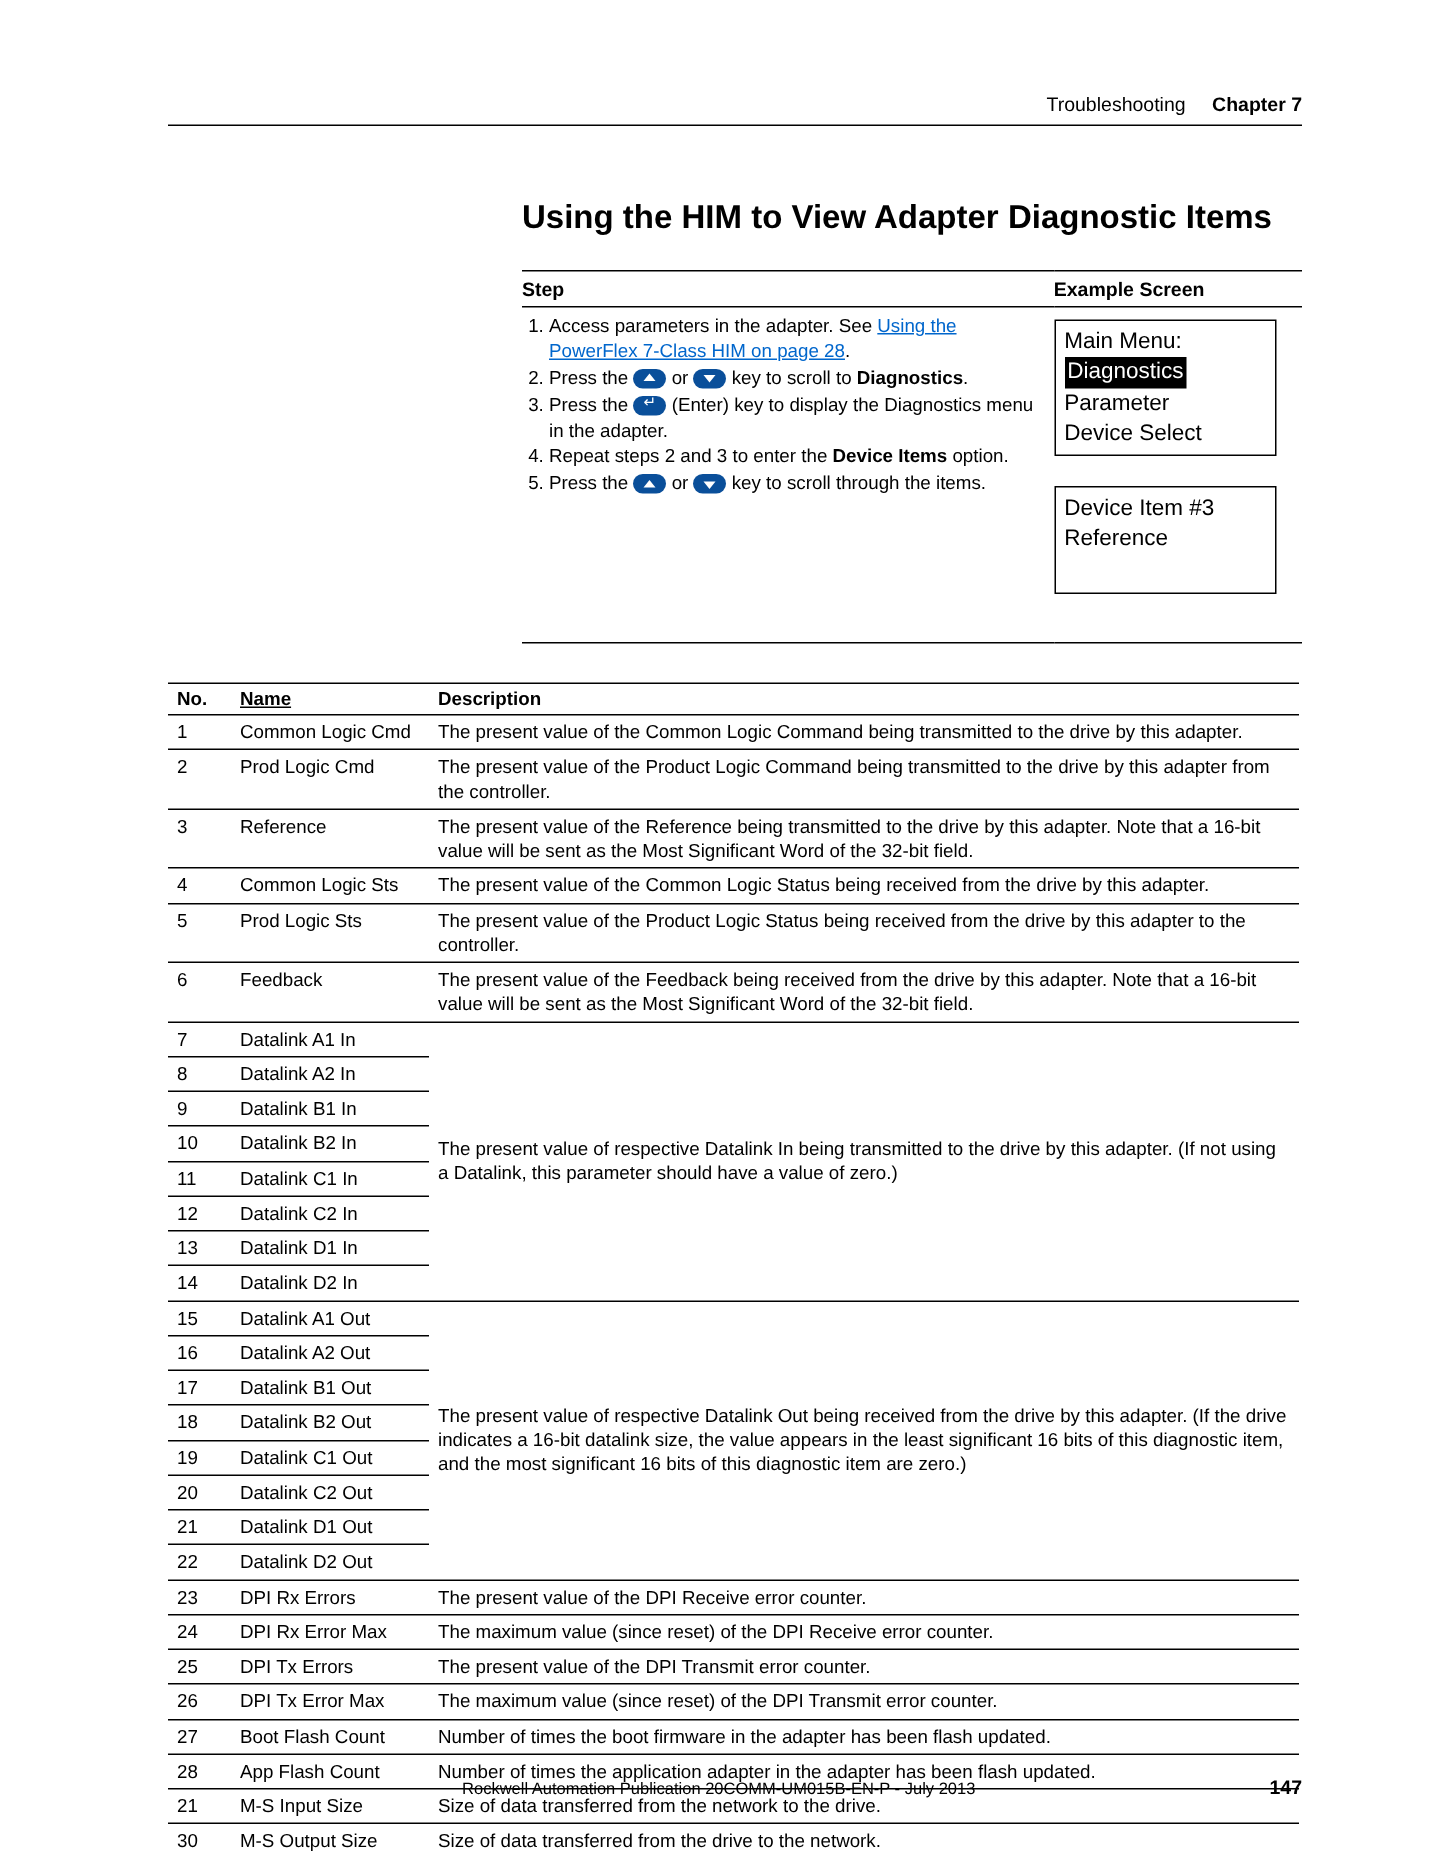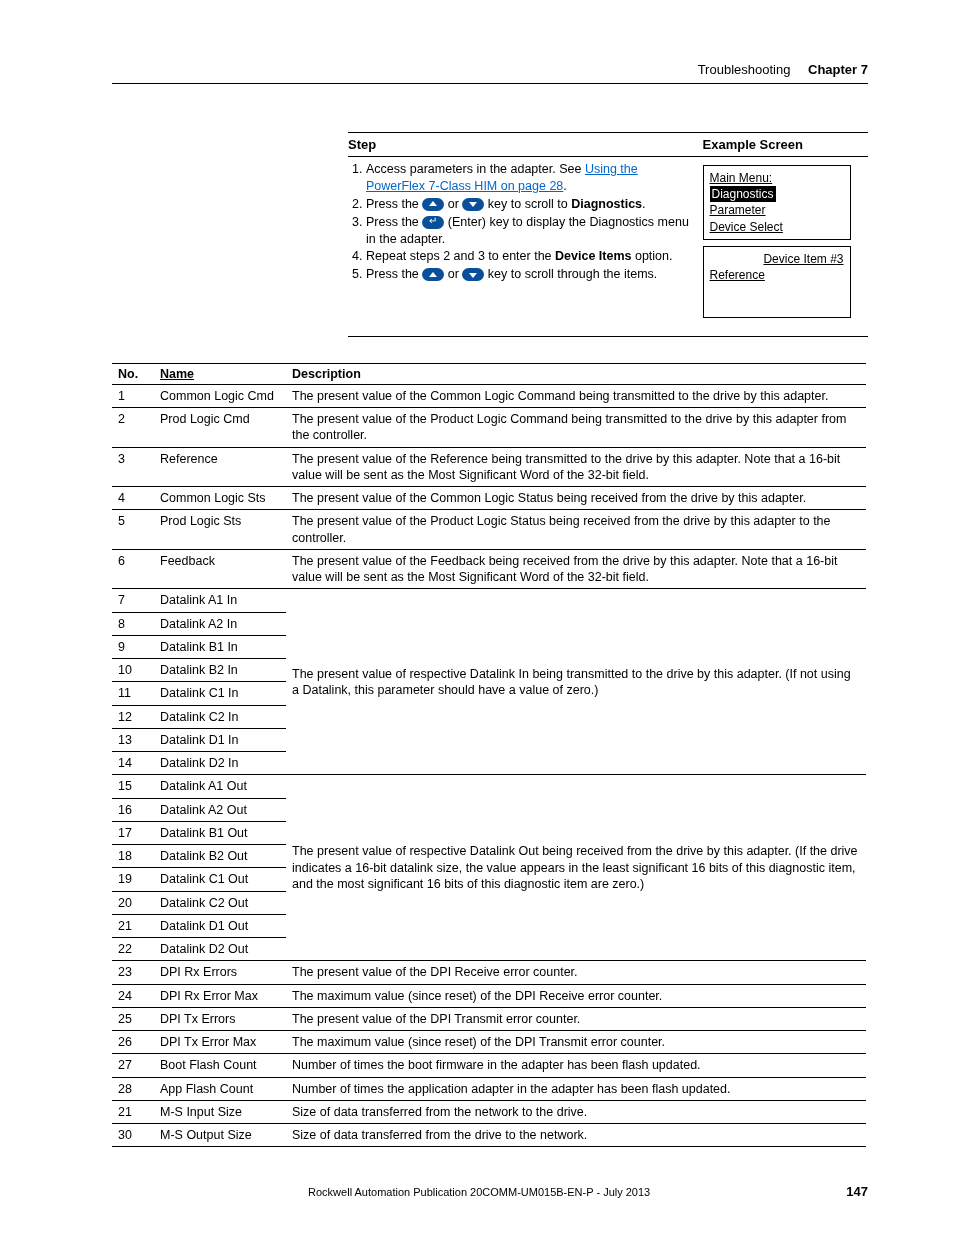--- a/index.html
+++ b/index.html
@@ -99,30 +99,29 @@
   ol.steps {
     margin: 0;
     padding-left: 18px;
   }
   ol.steps li { margin: 0 0 1px 0; }
   
   .example-cell { width: 160px; padding-top:8px !important; padding-bottom:12px !important;}
   .lcd {
     border: 1px solid #000;
     width: 148px;
-    font-size: 12px;
+    font-size: 15px;
     line-height: 1.35;
     padding: 4px 6px;
     box-sizing: border-box;
-    margin-bottom: 6px;
-    text-decoration: underline;
+    margin-bottom: 20px;
   }
   .lcd .hi { background: #000; color: #fff; display: inline-block; padding: 0 2px; }
   .lcd2 { height: 72px; }
-  .lcd-row { display: flex; justify-content: flex-end; }
+  .lcd-row { display: flex; justify-content: flex-start; }
   
   .caption {
     font-weight: bold;
     font-size: 13px;
     margin: 0 0 6px 236px;
   }
   table.diag {
     border-collapse: collapse;
     width: 754px;
     margin-left: 0;
@@ -161,20 +160,21 @@
 </head>
 <body>
 
 <div class="page">
   <div class="running-head">
     <span>Troubleshooting</span>
     <span class="chap">Chapter 7</span>
   </div>
   <hr class="head-rule">
 
+  <h1 class="section">Using the HIM to View Adapter Diagnostic Items</h1>
 
   <div class="step-wrap">
     <table class="step">
       <thead>
         <tr>
           <th class="steps-col">Step</th>
           <th>Example Screen</th>
         </tr>
       </thead>
       <tbody>

